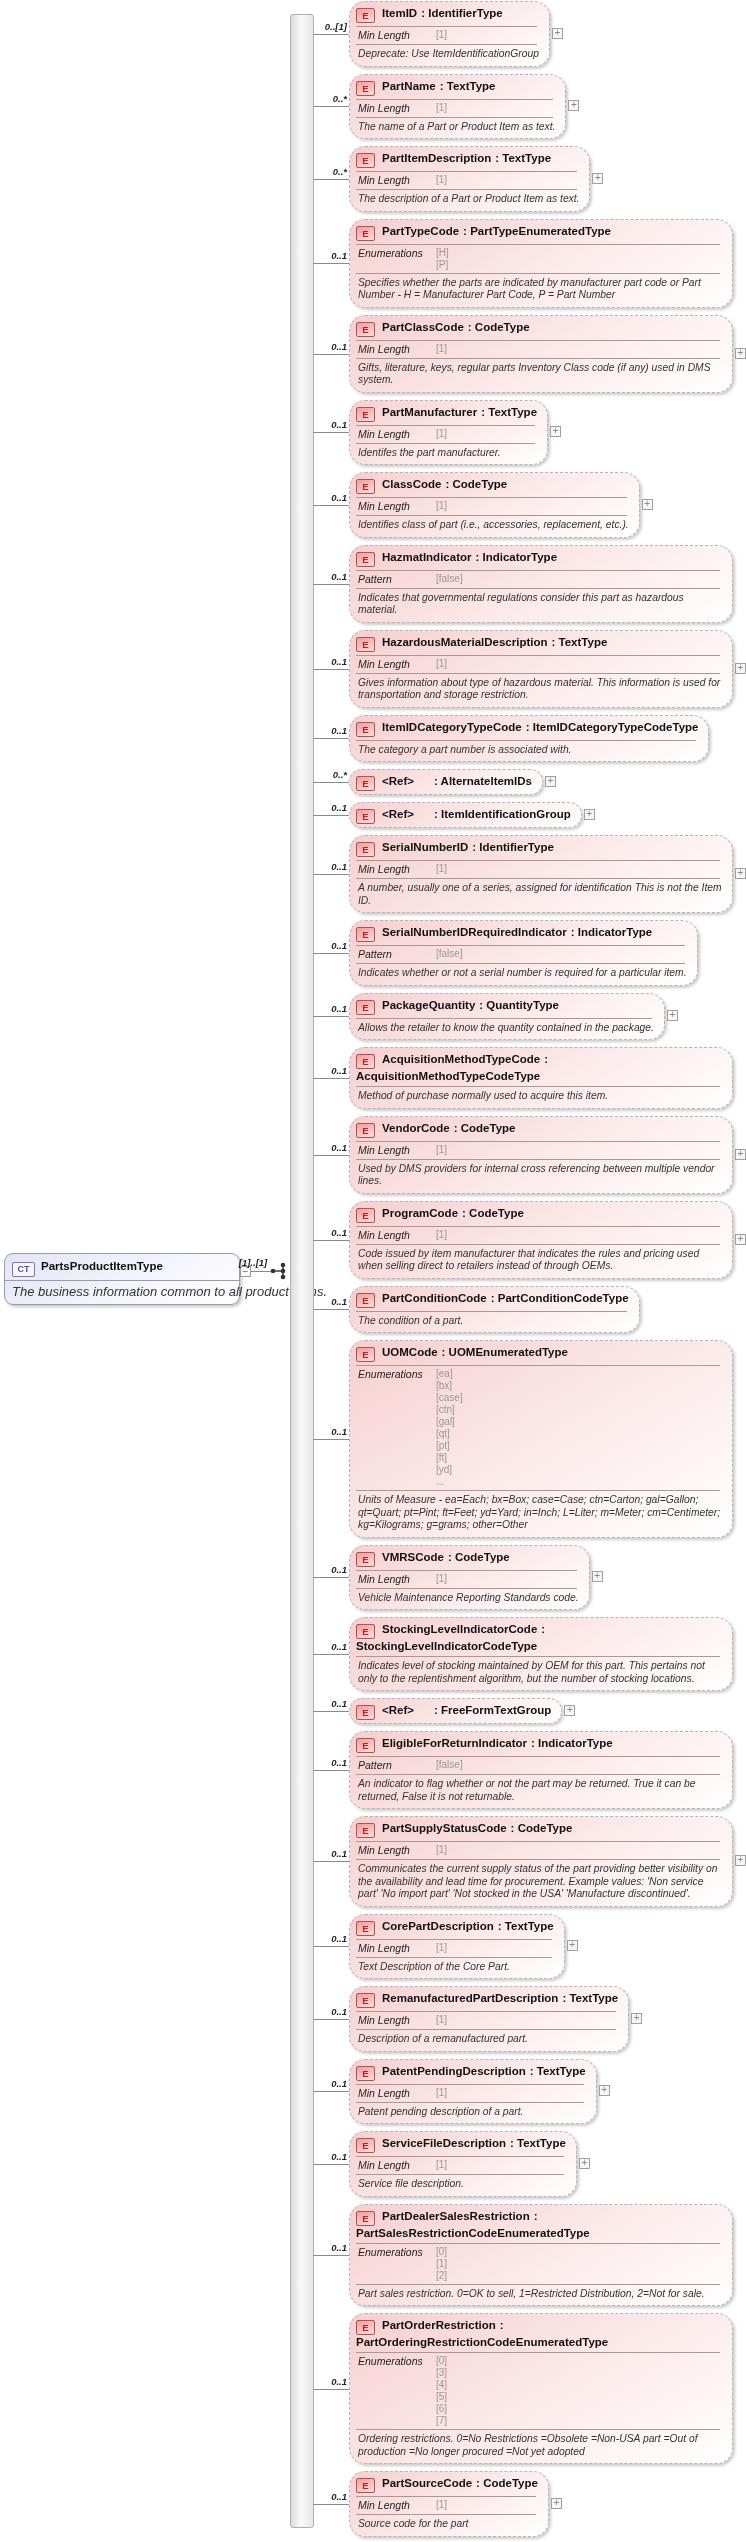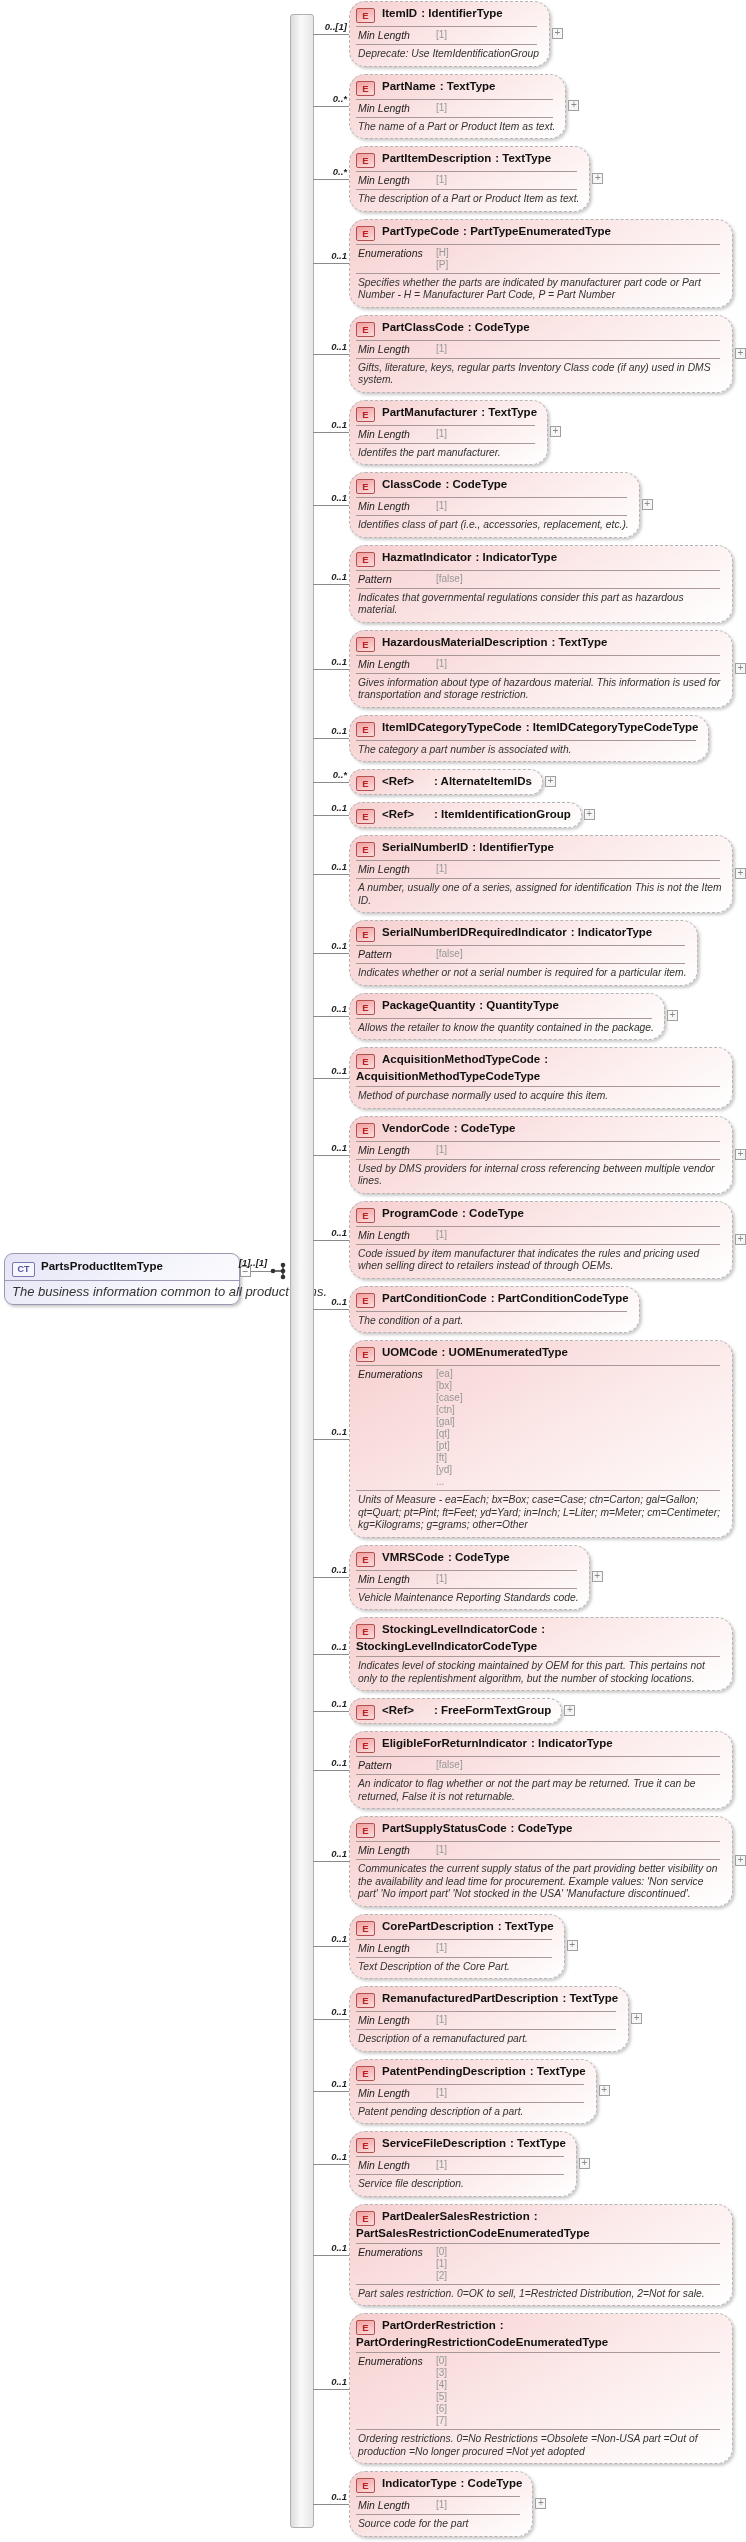--- a/index.html
+++ b/index.html
@@ -776,21 +776,21 @@
 
     </div>
   </div>
 
   <div class="row">
     <div class="conn">
       <span class="card">0..1</span>
     </div>
     <div class="ebox">
       <div class="ehead">
-        <span class="e-icon">E</span><span class="ebox-name">IndicatorType</span><span class="ebox-type">: CodeType</span>
+        <span class="e-icon">E</span><span class="ebox-name">PartSourceCode</span><span class="ebox-type">: CodeType</span>
       </div>
       <div>
             <div class="sep"></div>
             <div class="facet">
               <span class="facet-label">Min Length</span>
               <span class="facet-values">
                 <div class="fval">[1]</div>
               </span>
             </div>
             <div class="sep"></div>

